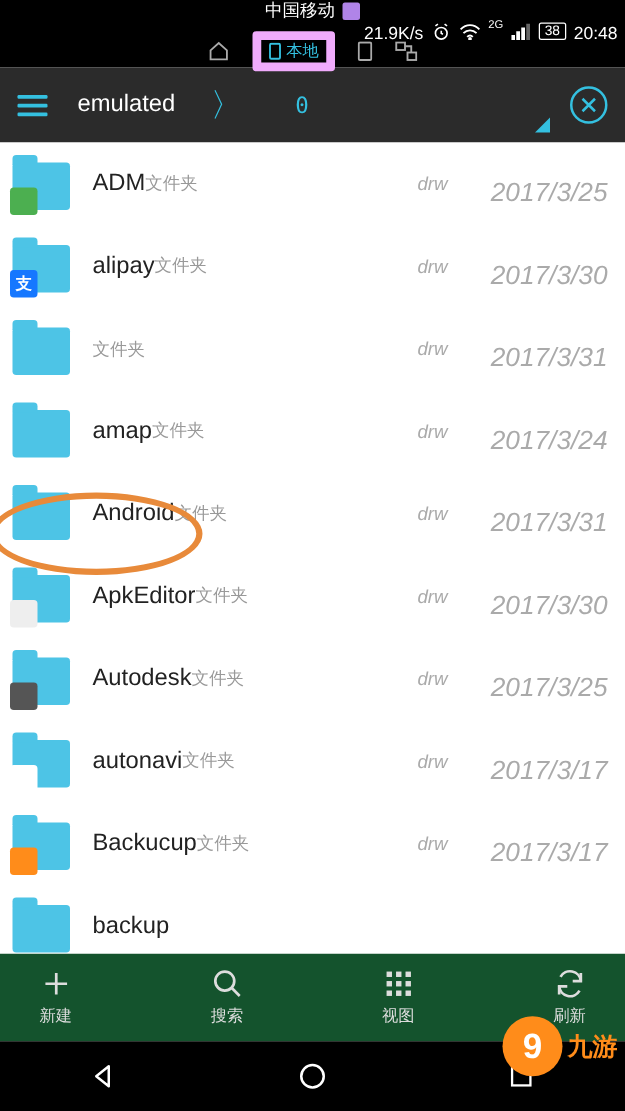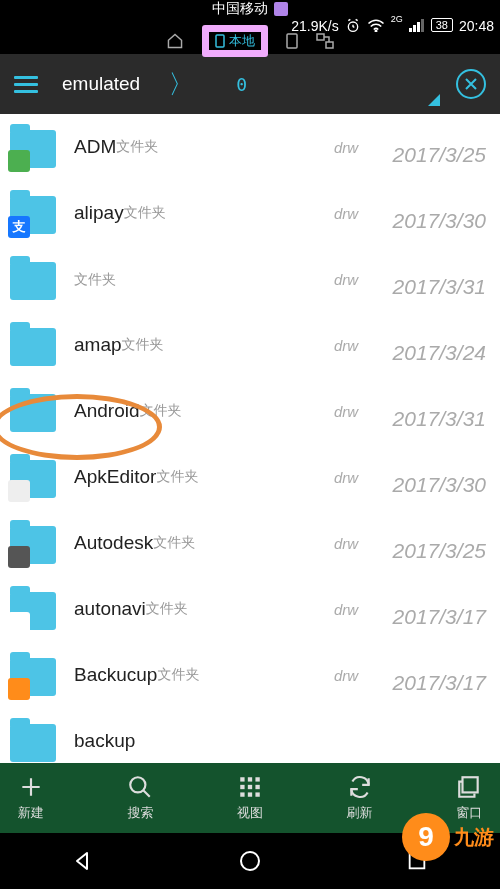--- a/index.html
+++ b/index.html
@@ -292,27 +292,20 @@
       </svg>
     <span>视图</span>
   </div>
   <div class="tool">
     <svg width="26" height="26" viewBox="0 0 24 24" fill="none" stroke="#ddd" stroke-width="2">
         <path d="M20 4v6h-6M4 20v-6h6"></path>
         <path d="M20 10a8 8 0 00-15-3M4 14a8 8 0 0015 3"></path>
       </svg>
     <span>刷新</span>
   </div>
-  <div class="tool">
-    <svg width="26" height="26" viewBox="0 0 24 24" fill="none" stroke="#ddd" stroke-width="2">
-        <rect x="6" y="3" width="14" height="14"></rect>
-        <path d="M6 7H3v14h14v-3"></path>
-      </svg>
-    <span>窗口</span>
-  </div>
 </div>
 
 <div class="navbar">
   <div class="nav-btn">
     <svg width="24" height="24" viewBox="0 0 24 24" fill="none" stroke="#fff" stroke-width="2">
         <path d="M16 4l-10 8 10 8z" stroke-linejoin="round"></path>
       </svg>
   </div>
   <div class="nav-btn">
     <svg width="24" height="24" viewBox="0 0 24 24" fill="none" stroke="#fff" stroke-width="2">

